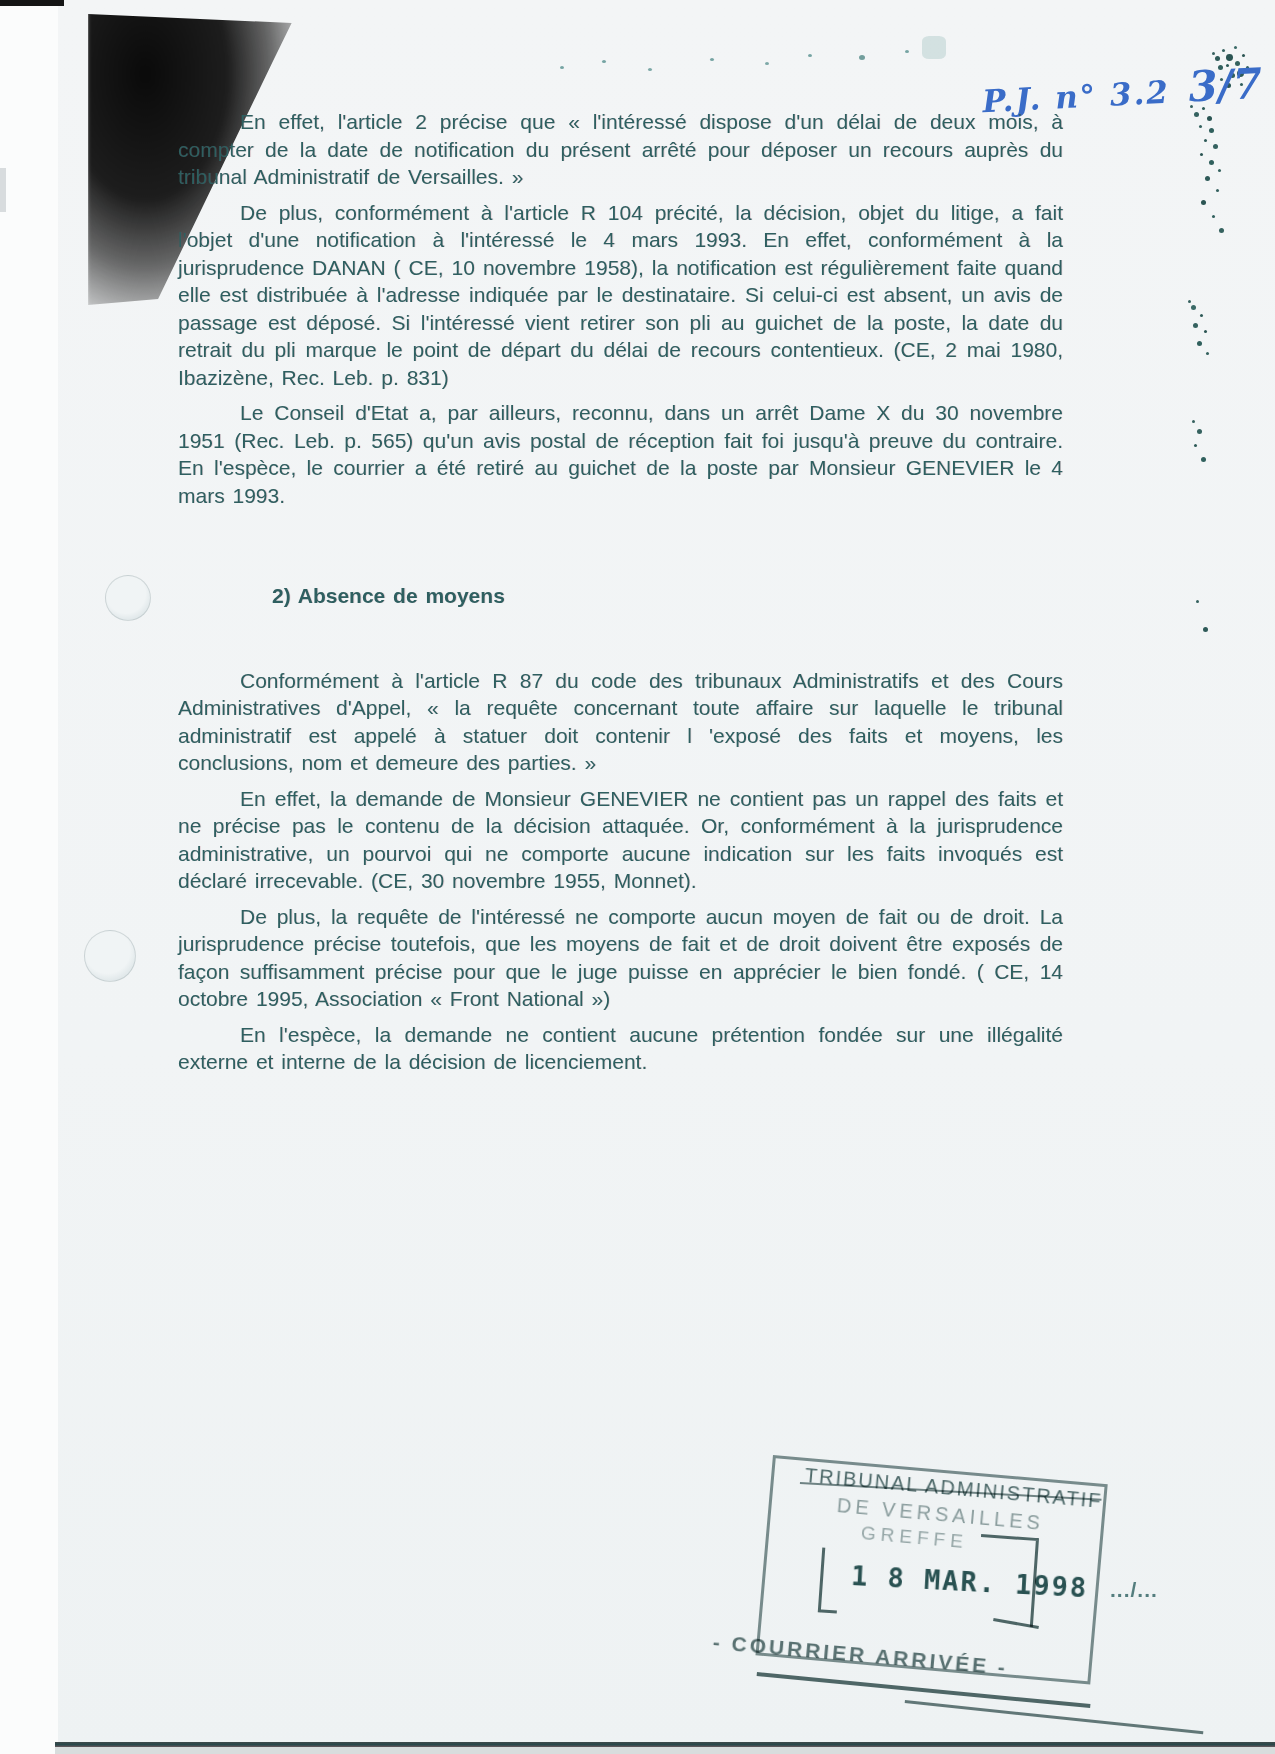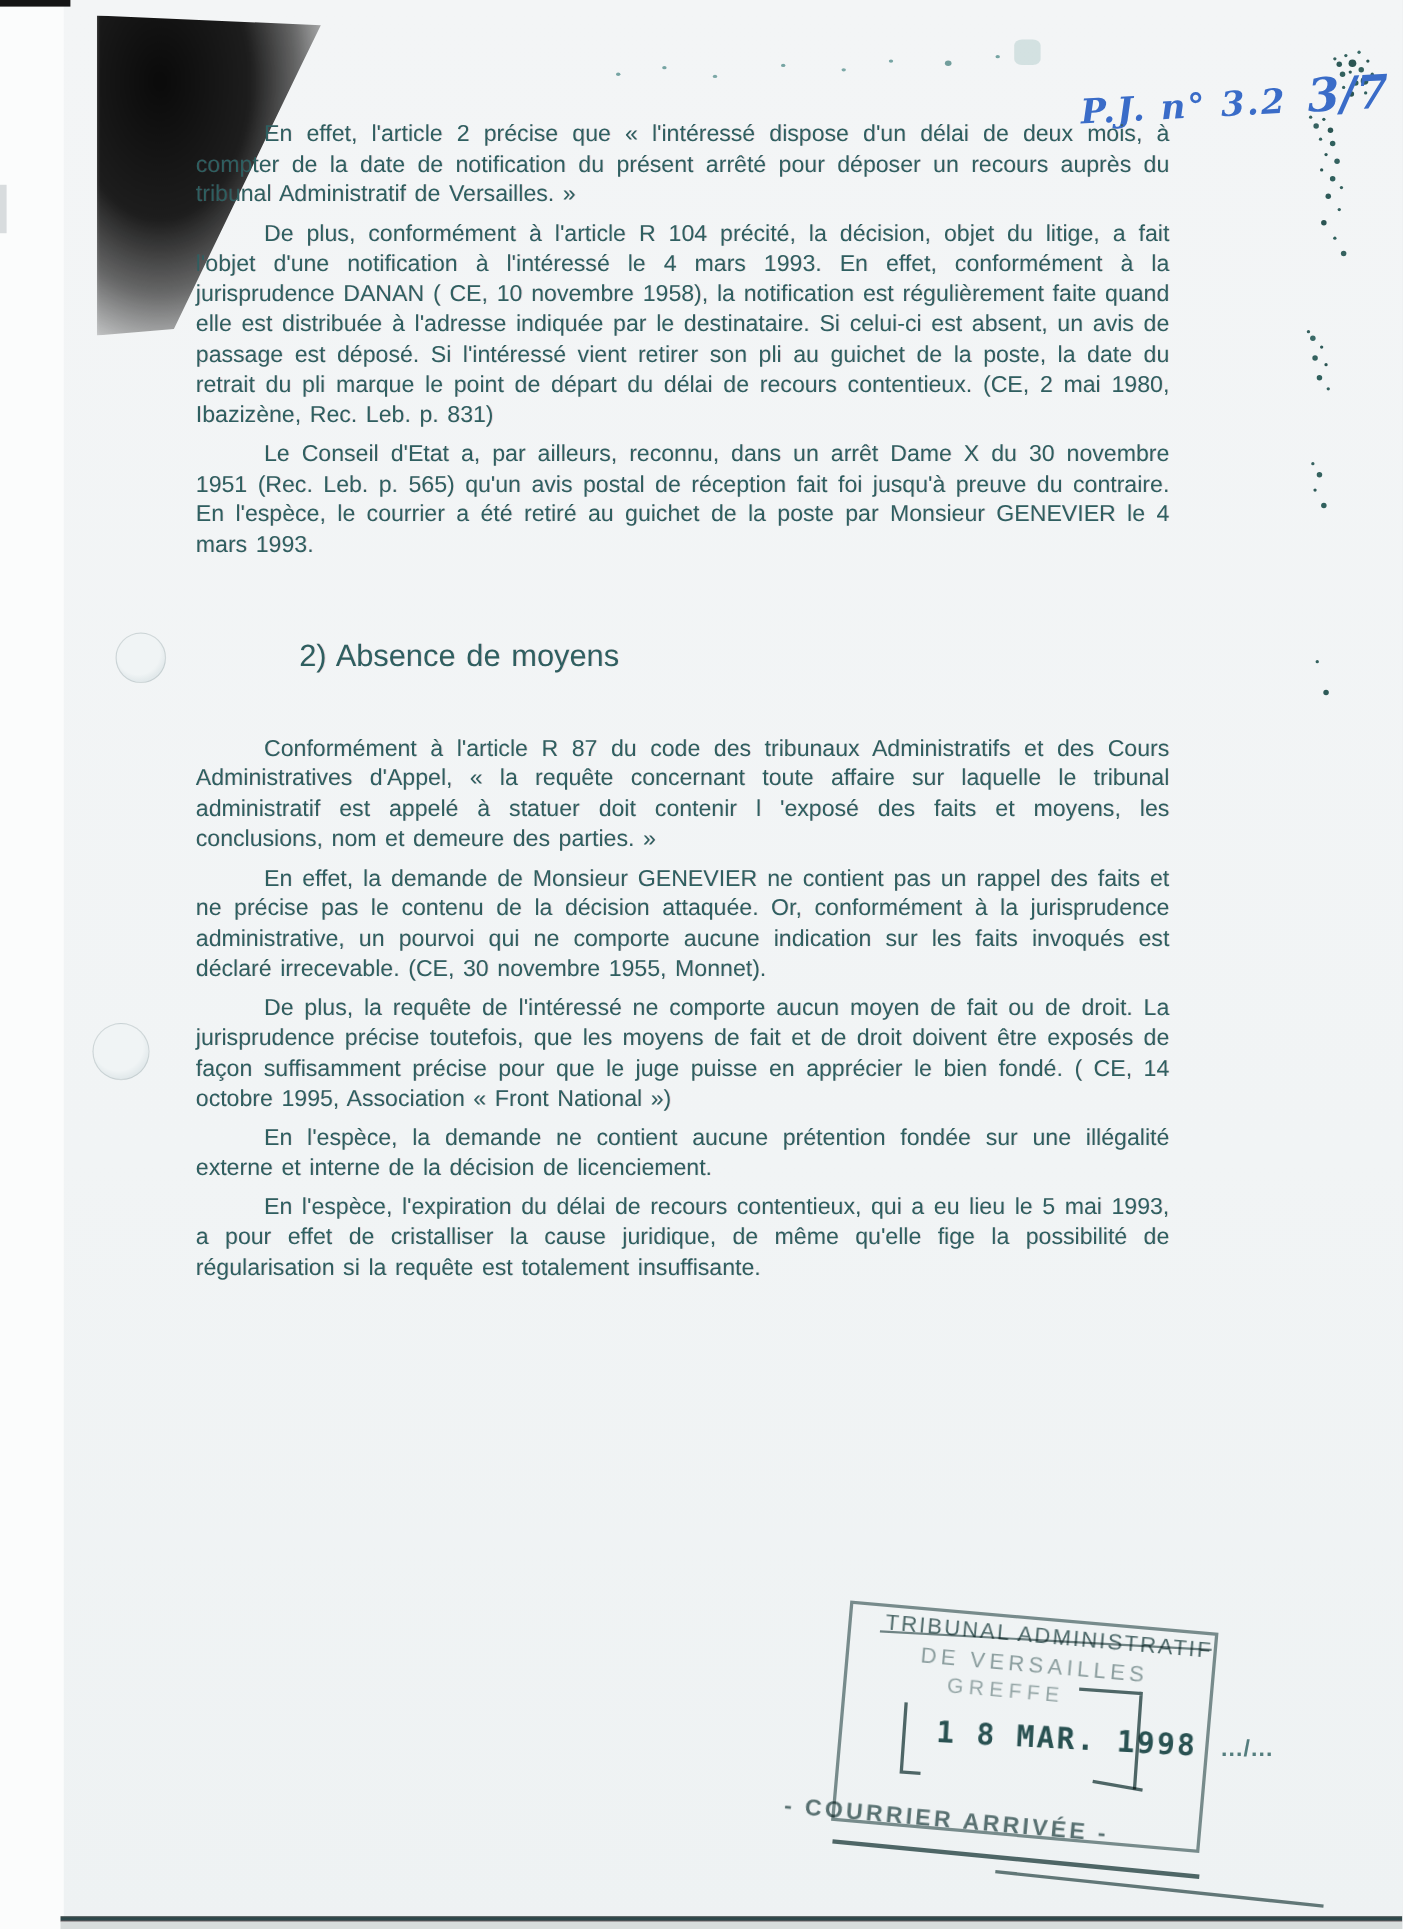--- a/index.html
+++ b/index.html
@@ -27,21 +27,21 @@
   
   .speck{position:absolute;width:3px;height:3px;border-radius:50%;background:#36615f;}
   .sp1{left:1212px;top:52px;box-shadow:4px 5px 0 1px #2e5a58,10px -3px 0 #35625f,16px 4px 0 2px #2b5553,22px -6px 0 #3a6a67,7px 14px 0 1px #31605d,14px 12px 0 #2e5a58,24px 10px 0 1px #35625f,30px 2px 0 #2b5553,19px 22px 0 1px #30605d,8px 26px 0 #35625f,27px 20px 0 2px #2e5a58,34px 14px 0 #35625f,15px 32px 0 1px #2b5553,28px 31px 0 #30605d;}
   .sp2{left:1190px;top:105px;box-shadow:5px 8px 0 1px #356260,12px 2px 0 #2e5a58,18px 12px 0 1px #2b5553,9px 20px 0 #35625f,20px 24px 0 1px #30605d,14px 34px 0 #2e5a58,24px 40px 0 1px #356260,10px 48px 0 #2b5553,20px 56px 0 1px #30605d,28px 64px 0 #35625f,16px 72px 0 1px #2e5a58,26px 84px 0 #356260,12px 96px 0 1px #2b5553,22px 110px 0 #30605d,30px 124px 0 1px #35625f;}
   .sp3{left:1188px;top:300px;box-shadow:4px 6px 0 1px #3a6a67,12px 14px 0 #2e5a58,6px 24px 0 1px #35625f,16px 30px 0 #2b5553,10px 42px 0 1px #30605d,18px 52px 0 #35625f;}
   .sp4{left:1192px;top:420px;box-shadow:6px 10px 0 1px #35625f,2px 24px 0 #2e5a58,10px 38px 0 1px #30605d,4px 180px 0 #35625f,12px 208px 0 1px #2e5a58;}
   .sp-top{left:560px;top:66px;width:4px;height:3px;background:#4d8a88;opacity:.75;box-shadow:42px -6px 0 #4d8a88,88px 2px 0 #558f8d,150px -8px 0 #4d8a88,205px -4px 0 #558f8d,248px -12px 0 #4d8a88,300px -10px 0 1px #47817f,345px -16px 0 #4d8a88,372px -20px 0 10px rgba(77,138,136,.25);}
   
   .content{position:absolute;left:178px;top:108px;width:885px;font-size:21px;line-height:27.5px;color:#2e5f60;word-spacing:2px;text-shadow:0.8px 0 0.4px rgba(185,70,100,.18);}
   .para{margin:0 0 8px;text-indent:62px;text-align:justify;}
-  .heading{font-size:28px;font-weight:normal;margin:73px 0 57px 94px;}
+  .heading{font-size:21px;font-weight:bold;margin:73px 0 57px 94px;}
   
   .stampink{color:rgba(38,72,72,.8);mix-blend-mode:multiply;position:absolute;white-space:nowrap;}
   .stamp-frame{position:absolute;left:773px;top:1455px;width:330px;height:195px;border:3px solid rgba(42,74,74,.6);transform:rotate(5deg);transform-origin:0 0;mix-blend-mode:multiply;}
   .stamp-strike{position:absolute;left:800px;top:1482px;width:302px;border-top:2.5px solid rgba(45,75,75,.65);transform:rotate(3.2deg);transform-origin:0 0;mix-blend-mode:multiply;}
   .stamp-t1{left:806px;top:1464px;font-size:20px;letter-spacing:2px;transform:rotate(5deg);transform-origin:0 0;filter:blur(.3px);}
   .stamp-t2{left:838px;top:1494px;font-size:20px;letter-spacing:4px;transform:rotate(5deg);transform-origin:0 0;opacity:.62;filter:blur(.4px);}
   .stamp-t3{left:862px;top:1522px;font-size:19px;letter-spacing:5px;transform:rotate(5deg);transform-origin:0 0;opacity:.55;filter:blur(.4px);}
   .bracket-l{position:absolute;left:820px;top:1548px;width:16px;height:62px;border-left:3px solid rgba(40,70,70,.8);border-bottom:3px solid rgba(40,70,70,.8);transform:rotate(4deg);mix-blend-mode:multiply;}
   .bracket-r{position:absolute;left:978px;top:1536px;width:55px;height:86px;border-right:3px solid rgba(40,70,70,.8);border-top:3px solid rgba(40,70,70,.8);transform:rotate(4deg);mix-blend-mode:multiply;}
   .bracket-foot{position:absolute;left:993px;top:1622px;width:46px;border-top:3px solid rgba(40,70,70,.8);transform:rotate(10deg);mix-blend-mode:multiply;}
@@ -80,21 +80,20 @@
 
   <div class="content">
     <p class="para">En effet, l'article 2 précise que « l'intéressé dispose d'un délai de deux mois, à compter de la date de notification du présent arrêté pour déposer un recours auprès du tribunal Administratif de Versailles. »</p>
     <p class="para">De plus, conformément à l'article R 104 précité, la décision, objet du litige, a fait l'objet d'une notification à l'intéressé le 4 mars 1993. En effet, conformément à la jurisprudence DANAN ( CE, 10 novembre 1958), la notification est régulièrement faite quand elle est distribuée à l'adresse indiquée par le destinataire. Si celui-ci est absent, un avis de passage est déposé. Si l'intéressé vient retirer son pli au guichet de la poste, la date du retrait du pli marque le point de départ du délai de recours contentieux. (CE, 2 mai 1980, Ibazizène, Rec. Leb. p. 831)</p>
     <p class="para">Le Conseil d'Etat a, par ailleurs, reconnu, dans un arrêt Dame X du 30 novembre 1951 (Rec. Leb. p. 565) qu'un avis postal de réception fait foi jusqu'à preuve du contraire. En l'espèce, le courrier a été retiré au guichet de la poste par Monsieur GENEVIER le 4 mars 1993.</p>
     <h3 class="heading">2) Absence de moyens</h3>
     <p class="para">Conformément à l'article R 87 du code des tribunaux Administratifs et des Cours Administratives d'Appel, « la requête concernant toute affaire sur laquelle le tribunal administratif est appelé à statuer doit contenir l 'exposé des faits et moyens, les conclusions, nom et demeure des parties. »</p>
     <p class="para">En effet, la demande de Monsieur GENEVIER ne contient pas un rappel des faits et ne précise pas le contenu de la décision attaquée. Or, conformément à la jurisprudence administrative, un pourvoi qui ne comporte aucune indication sur les faits invoqués est déclaré irrecevable. (CE, 30 novembre 1955, Monnet).</p>
     <p class="para">De plus, la requête de l'intéressé ne comporte aucun moyen de fait ou de droit. La jurisprudence précise toutefois, que les moyens de fait et de droit doivent être exposés de façon suffisamment précise pour que le juge puisse en apprécier le bien fondé. ( CE, 14 octobre 1995, Association « Front National »)</p>
     <p class="para">En l'espèce, la demande ne contient aucune prétention fondée sur une illégalité externe et interne de la décision de licenciement.</p>
-    <p class="para">En l'espèce, l'expiration du délai de recours contentieux, qui a eu lieu le 5 mai 1993, a pour effet de cristalliser la cause juridique, de même qu'elle fige la possibilité de régularisation si la requête est totalement insuffisante.</p>
   </div>
 
   <div class="stamp-frame"></div>
   <div class="stamp-strike"></div>
   <div class="stampink stamp-t1">TRIBUNAL ADMINISTRATIF</div>
   <div class="stampink stamp-t2">DE VERSAILLES</div>
   <div class="stampink stamp-t3">GREFFE</div>
   <div class="bracket-l"></div>
   <div class="bracket-r"></div>
   <div class="bracket-foot"></div>

